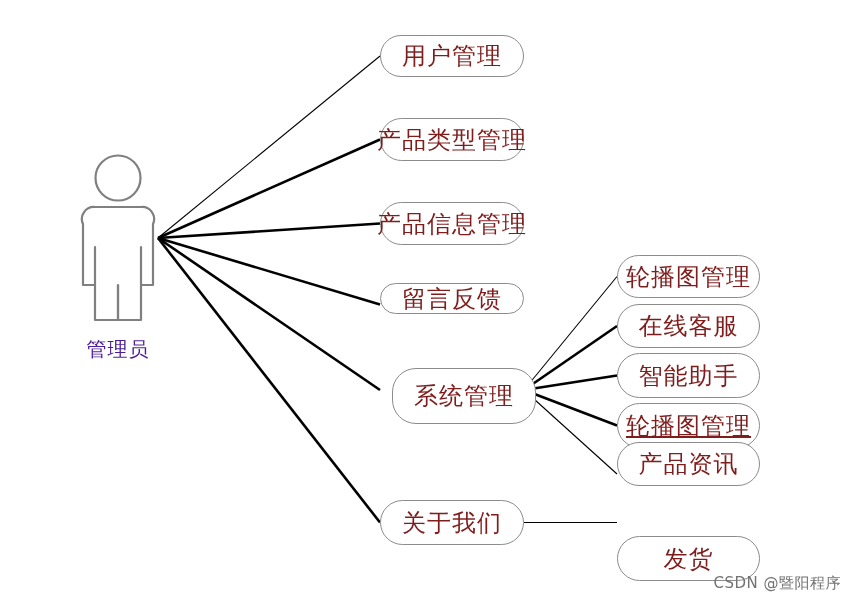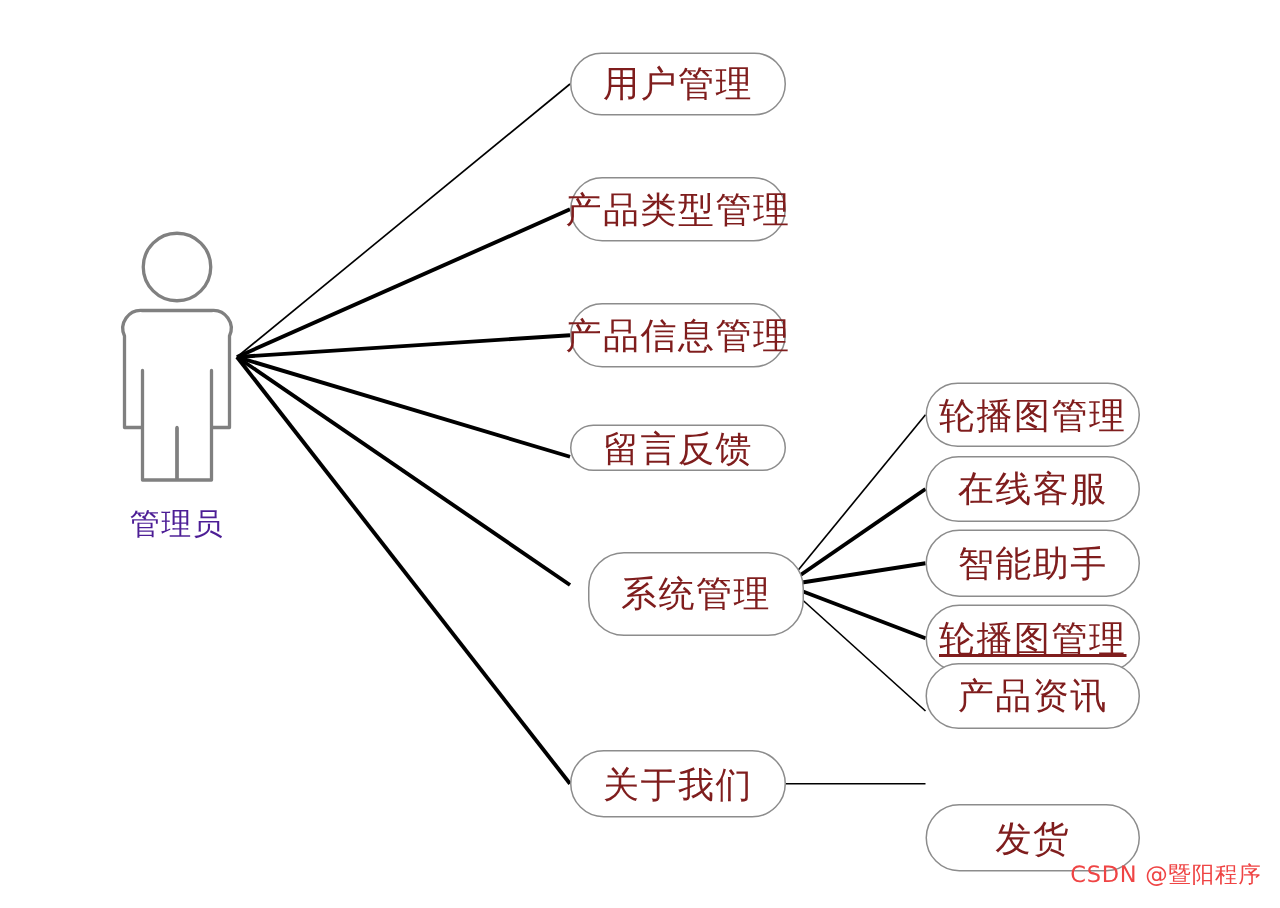--- a/index.html
+++ b/index.html
@@ -43,21 +43,21 @@
     font-size: 20px;
     letter-spacing: 1px;
     white-space: nowrap;
     text-align: center;
     z-index: 3;
   }
   .watermark {
     position: absolute;
     right: 12px;
     bottom: 12px;
-    color: #ef4444;
+    color: #737373;
     font-size: 15px;
     letter-spacing: 0.5px;
     white-space: nowrap;
     z-index: 4;
   }
 </style>
 </head>
 <body>
 
 <svg id="canvas" viewBox="0 0 853 605">

